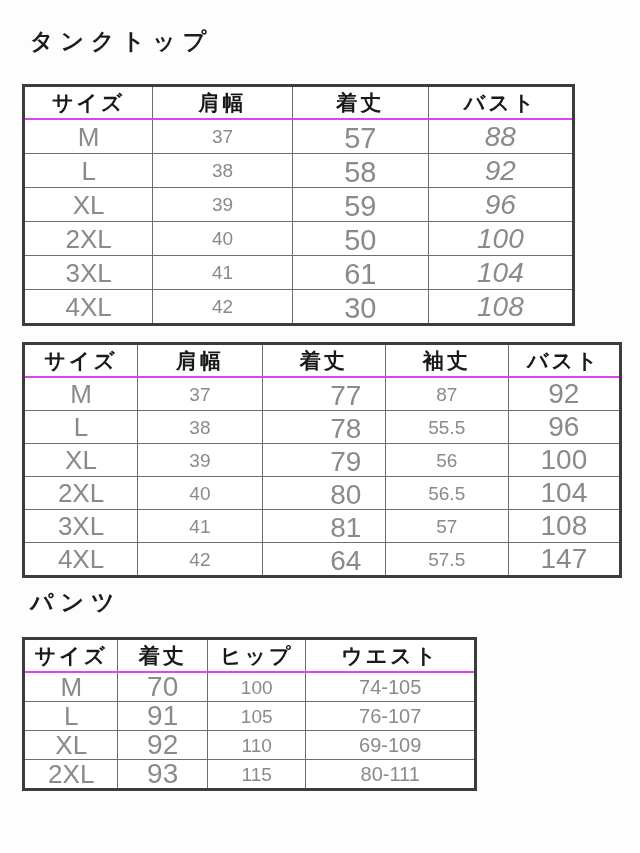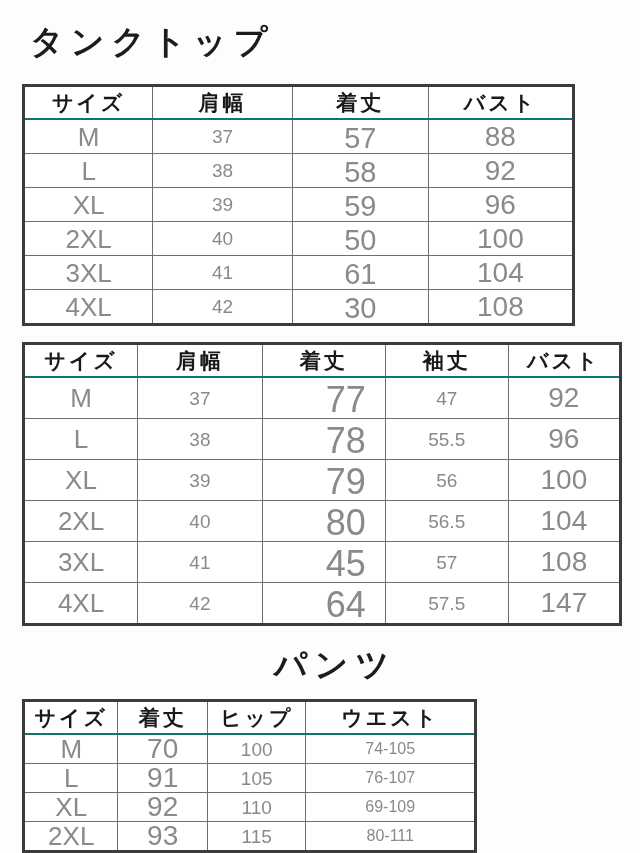--- a/index.html
+++ b/index.html
@@ -5,29 +5,29 @@
   html,body{margin:0;padding:0;}
   body{
     width:640px;height:853px;
     background:#fdfdfd;
     font-family:"Liberation Sans","DejaVu Sans",sans-serif;
     overflow:hidden;
   }
   .section-title{
     font-family:"Liberation Serif","DejaVu Serif",serif;
     font-weight:700;
-    font-size:33px;
+    font-size:23px;
     line-height:40px;
     color:#1c1c1c;
     letter-spacing:7px;
     margin:0 0 0 30px;
   }
   #s0 .section-title{margin-top:22px;}
   #s1 .section-title{margin-top:19px;}
-  #s2 .section-title{margin-top:19px;text-align:center;}
+  #s2 .section-title{margin-top:5px;}
 
   table{
     border-collapse:collapse;
     table-layout:fixed;
     margin-left:22px;
     background:#ffffff;
     border:3px solid #3c3c3c;
   }
   .t0{width:553px;margin-top:22px;}
   .t1{width:600px;margin-top:16px;}
@@ -41,21 +41,21 @@
     overflow:hidden;
     white-space:nowrap;
   }
   th{
     font-family:"Liberation Serif","DejaVu Serif",serif;
     font-weight:700;
     color:#191919;
     font-size:21px;
     letter-spacing:3px;
     height:31px;
-    border-bottom:2px solid #0f766e;
+    border-bottom:2px solid #d946ef;
   }
   td{
     color:#8a8a8a;
     height:27.5px;
     line-height:1;
   }
 
   
   .t0 col:nth-child(1){width:23.5%;}
   .t0 col:nth-child(2){width:25.4%;}
@@ -70,32 +70,32 @@
 
   .t2 col:nth-child(1){width:20.9%;}
   .t2 col:nth-child(2){width:19.8%;}
   .t2 col:nth-child(3){width:21.8%;}
   .t2 col:nth-child(4){width:37.5%;}
 
   
   .t0 td:nth-child(1){font-size:26px;}
   .t0 td:nth-child(2){font-size:19px;}
   .t0 td:nth-child(3){font-size:29px;padding-top:4px;}
-  .t0 td:nth-child(4){font-size:28px;}
+  .t0 td:nth-child(4){font-size:28px;font-style:italic;}
 
   .t1 td:nth-child(1){font-size:26px;}
   .t1 td:nth-child(2){font-size:19px;}
-  .t1 td:nth-child(3){font-size:36px;padding-top:4px;padding-left:44px;}
+  .t1 td:nth-child(3){font-size:28px;padding-top:4px;padding-left:44px;}
   .t1 td:nth-child(4){font-size:19px;}
   .t1 td:nth-child(5){font-size:28px;}
 
   .t2 td:nth-child(1){font-size:26px;}
   .t2 td:nth-child(2){font-size:28px;}
   .t2 td:nth-child(3){font-size:19px;}
-  .t2 td:nth-child(4){font-size:16px;}
+  .t2 td:nth-child(4){font-size:20px;}
 </style>
 </head>
 <body>
 
 <div>
 
   <section id="s0">
     <h2 class="section-title">タンクトップ</h2>
     <table class="t0">
         <colgroup>
@@ -169,21 +169,21 @@
             <th>着丈</th>
             <th>袖丈</th>
             <th>バスト</th>
           </tr>
         </thead>
         <tbody>
           <tr>
             <td>M</td>
             <td>37</td>
             <td>77</td>
-            <td>47</td>
+            <td>87</td>
             <td>92</td>
           </tr>
           <tr>
             <td>L</td>
             <td>38</td>
             <td>78</td>
             <td>55.5</td>
             <td>96</td>
           </tr>
           <tr>
@@ -196,21 +196,21 @@
           <tr>
             <td>2XL</td>
             <td>40</td>
             <td>80</td>
             <td>56.5</td>
             <td>104</td>
           </tr>
           <tr>
             <td>3XL</td>
             <td>41</td>
-            <td>45</td>
+            <td>81</td>
             <td>57</td>
             <td>108</td>
           </tr>
           <tr>
             <td>4XL</td>
             <td>42</td>
             <td>64</td>
             <td>57.5</td>
             <td>147</td>
           </tr>

